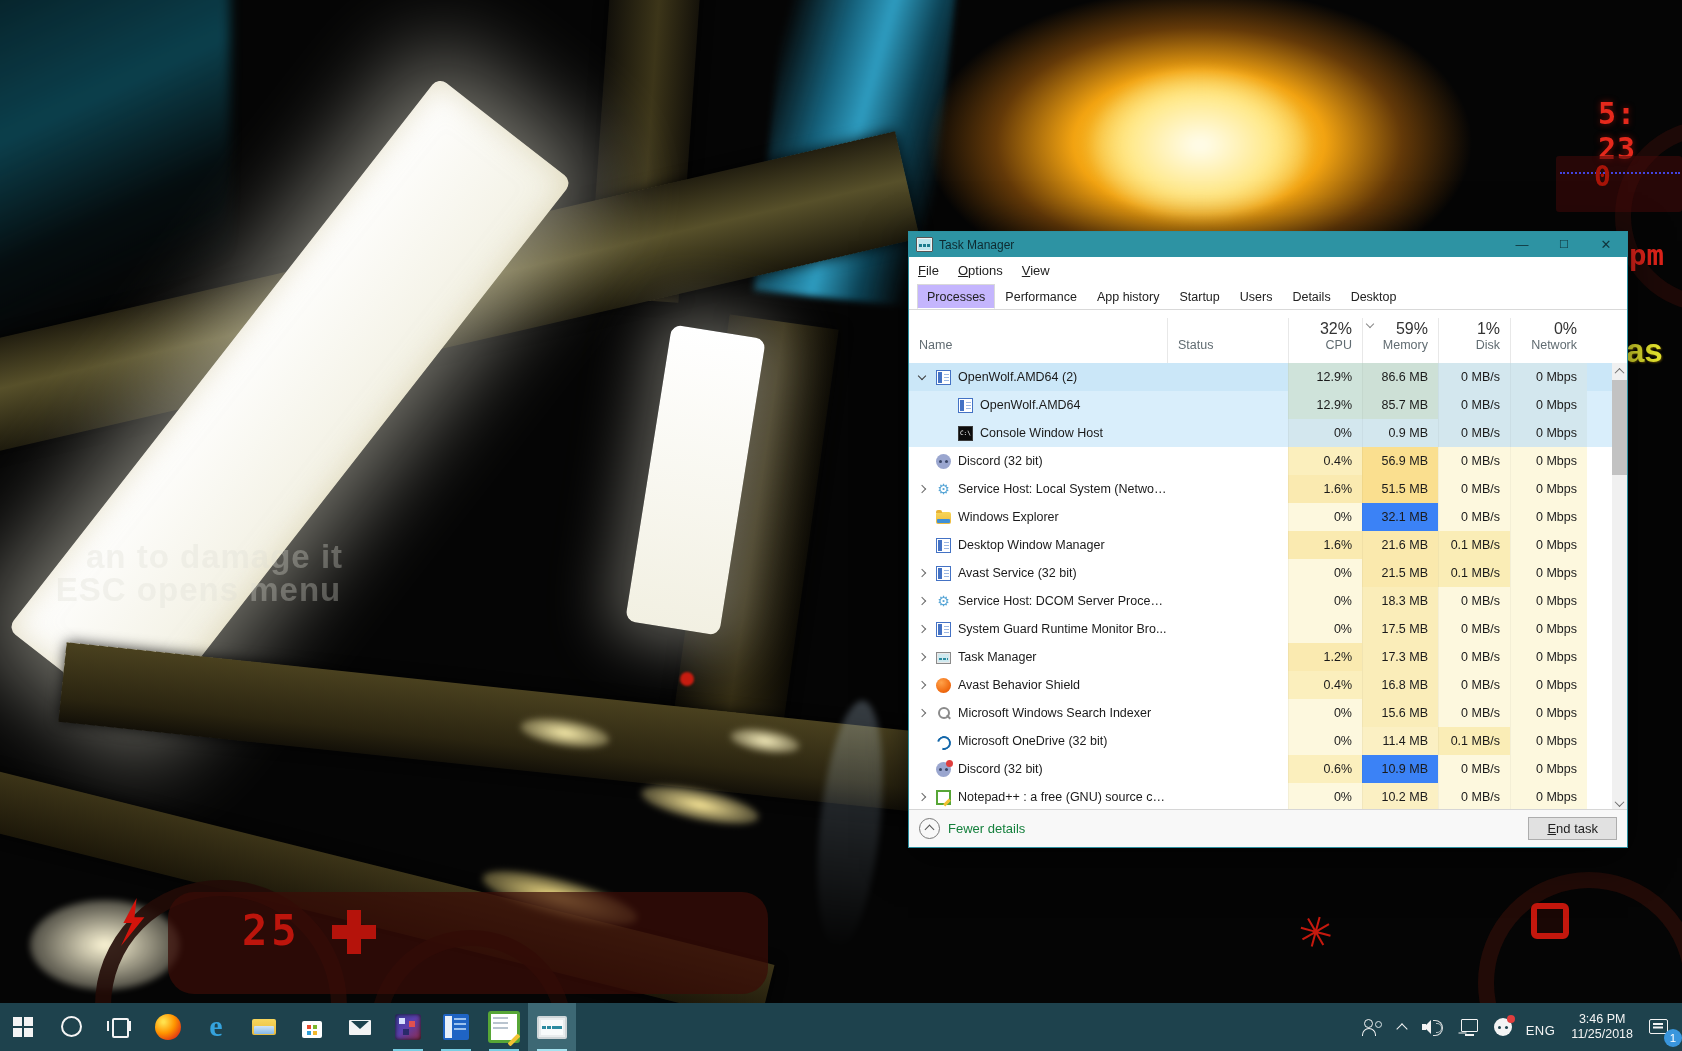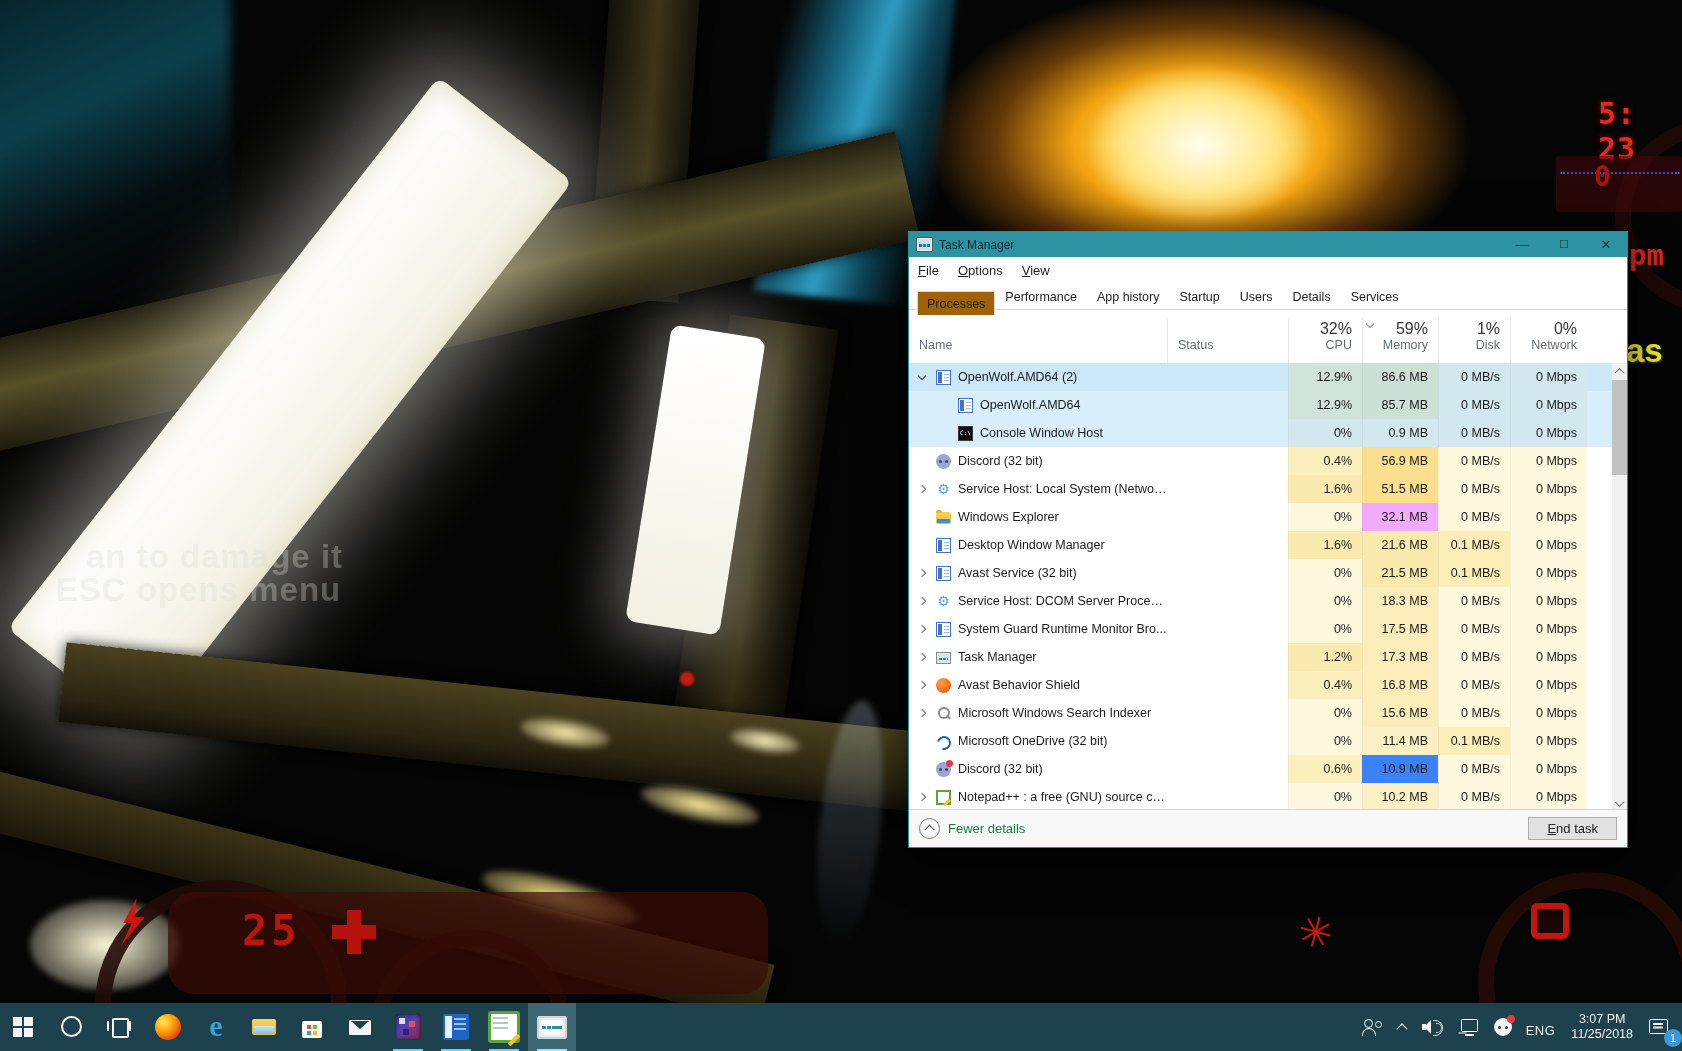--- a/index.html
+++ b/index.html
@@ -74,21 +74,21 @@
   .tm-appicon::after{content:"";position:absolute;left:2px;right:2px;top:6px;height:3px;
     background:linear-gradient(90deg,#1b7c8e 0 3px,transparent 3px 4px,#1b7c8e 4px 7px,transparent 7px 8px,#1b7c8e 8px);}
   .tm-title{font-size:12px;color:#0e2a30;}
   .tm-caption-btns{margin-left:auto;display:flex;height:100%;}
   .tm-cbtn{width:42px;height:100%;display:flex;align-items:center;justify-content:center;color:#10343b;font-size:13px;}
   .tm-menubar{position:absolute;left:0;top:25px;right:0;height:26px;background:#fff;display:flex;align-items:center;padding-left:9px;gap:19px;}
   .menu-item{display:inline-block;color:#222;font-size:13px;}
   .menu-item::first-letter{text-decoration:underline;}
   .tm-tabs{position:absolute;left:0;top:51px;right:0;height:27px;display:flex;align-items:flex-end;padding-left:8px;border-bottom:1px solid #d9d9d9;box-sizing:border-box;}
   .tab{padding:4px 9px 4px 9px;font-size:12.5px;color:#222;border:1px solid transparent;margin-bottom:0;}
-  .tab.active{background:#a16207;border-color:#d9d9d9 #d9d9d9 #fff;position:relative;top:7px;padding-top:5px;}
+  .tab.active{background:#c4b5fd;border-color:#d9d9d9 #d9d9d9 #fff;position:relative;top:0;padding-top:5px;}
   
   .tm-header{position:absolute;left:0;top:86px;right:15px;height:45px;display:flex;border-bottom:1px solid #ececec;}
   .hcol{box-sizing:border-box;position:relative;border-left:1px solid #e8e8e8;display:flex;flex-direction:column;justify-content:space-between;padding:2px 10px 15px 10px;}
   .hcol:first-child{border-left:none;}
   .hc-name{width:258px;}.hc-status{width:121px;}.hc-cpu{width:74px;}.hc-mem{width:76px;}.hc-disk{width:72px;}.hc-net{width:77px;}
   .hpct{font-size:16px;color:#333;text-align:right;}
   .hlbl{font-size:12.5px;color:#616c72;}
   .hc-cpu .hlbl,.hc-mem .hlbl,.hc-disk .hlbl,.hc-net .hlbl{text-align:right;}
   .sortchev{position:absolute;left:4px;top:3px;width:7px;height:7px;}
   .sortchev::before{content:"";position:absolute;left:0;top:0;width:5px;height:5px;border-right:1.4px solid #888;border-bottom:1.4px solid #888;transform:rotate(45deg);}
@@ -275,21 +275,21 @@
         <div class="menu-item">Options</div>
         <div class="menu-item">View</div>
       </div>
     <div class="tm-tabs">
         <div class="tab active">Processes</div>
         <div class="tab">Performance</div>
         <div class="tab">App history</div>
         <div class="tab">Startup</div>
         <div class="tab">Users</div>
         <div class="tab">Details</div>
-        <div class="tab">Services</div>
+        <div class="tab">Desktop</div>
       </div>
 
     <div class="tm-header">
       <div class="hcol hc-name">
         <div class="hpct">&nbsp;</div>
         <div class="hlbl">Name</div>
       </div>
       <div class="hcol hc-status">
         <div class="hpct">&nbsp;</div>
         <div class="hlbl">Status</div>
@@ -375,21 +375,21 @@
     <div class="cell c-val c-net" style="background: rgb(253, 248, 222);">0 Mbps</div>
   </div>
         <div class="prow">
     <div class="cell c-name">
       <span class="chev"></span>
       <span class="pi pi-folder"></span>
       <span class="pname">Windows Explorer</span>
     </div>
     <div class="cell c-status"></div>
     <div class="cell c-val c-cpu" style="background: rgb(253, 248, 222);">0%</div>
-    <div class="cell c-val c-mem" style="background: #f0abfc;">32.1 MB</div>
+    <div class="cell c-val c-mem" style="background: #3b82f6;">32.1 MB</div>
     <div class="cell c-val c-disk" style="background: rgb(253, 248, 222);">0 MB/s</div>
     <div class="cell c-val c-net" style="background: rgb(253, 248, 222);">0 Mbps</div>
   </div>
         <div class="prow">
     <div class="cell c-name">
       <span class="chev"></span>
       <span class="pi pi-app-window"></span>
       <span class="pname">Desktop Window Manager</span>
     </div>
     <div class="cell c-status"></div>
@@ -582,21 +582,21 @@
           </div>
         </div>
       <div class="tray-item">
           <div class="ic-network"></div>
         </div>
       <div class="tray-item">
           <div class="ic-discord"></div>
         </div>
       <div class="tray-item tray-lang">ENG</div>
       <div class="tray-item tray-clock">
-        <div>3:07 PM</div>
+        <div>3:46 PM</div>
         <div>11/25/2018</div>
       </div>
       <div class="tray-item" style="padding-right:14px;">
         <div class="ic-action"></div>
         <div class="ac-badge">1</div>
       </div>
     </div>
   </div>
 </div>
 

